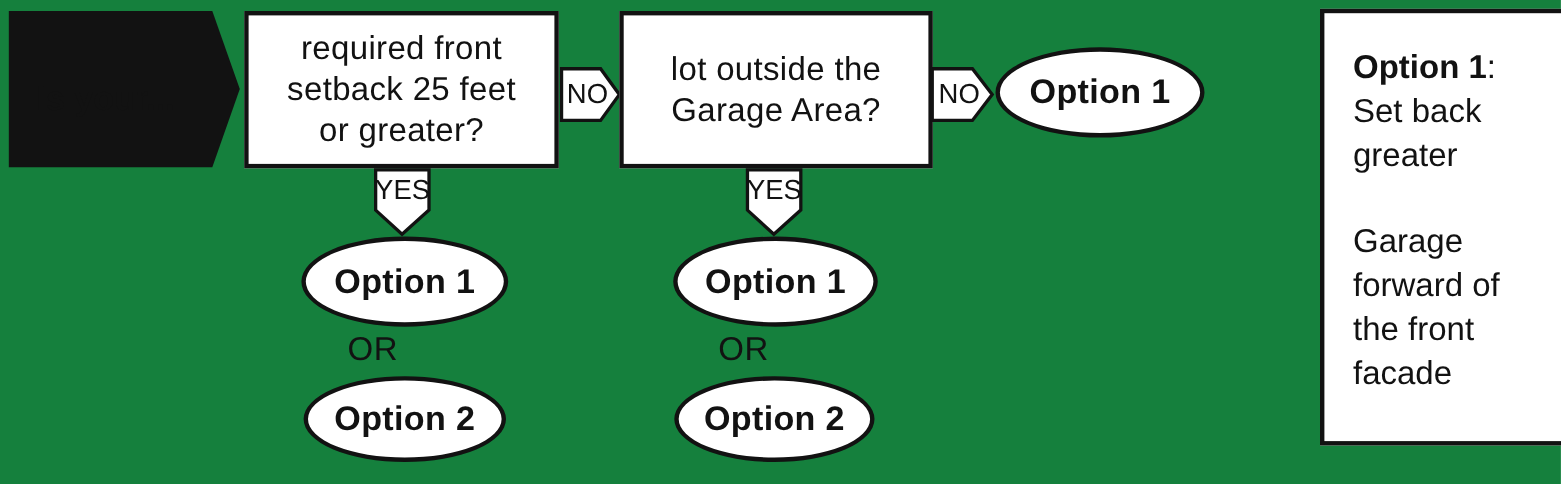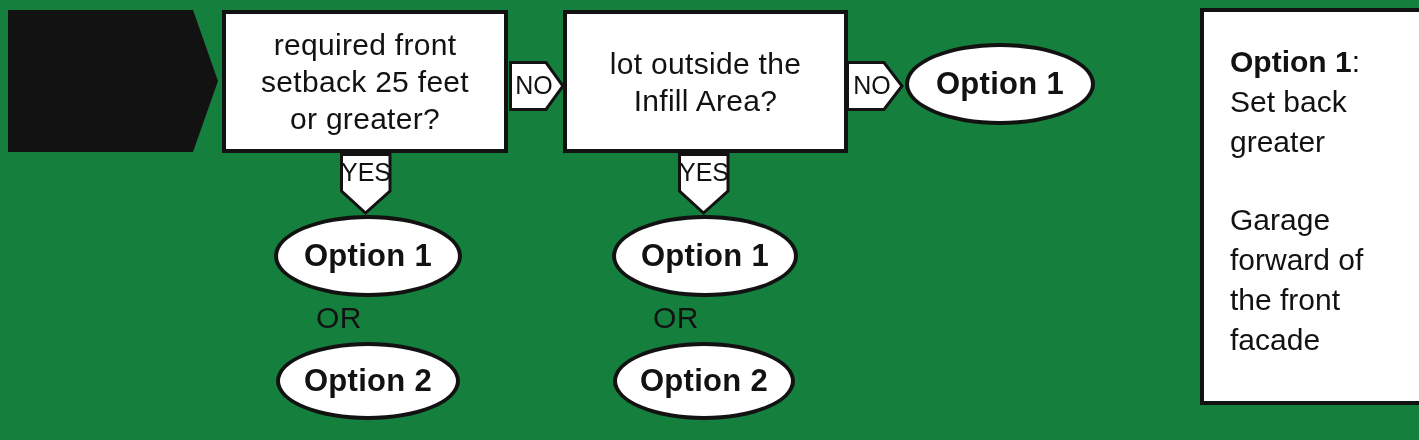--- a/index.html
+++ b/index.html
@@ -82,21 +82,21 @@
 or greater?</span>
   </div>
 
   <svg class="abs" style="left:509px; top:61px;" width="57" height="50">
     <polygon points="1.5,1.5 37,1.5 54,25 37,48.5 1.5,48.5" fill="#ffffff" stroke="#121212" stroke-width="3"></polygon>
     <text x="25" y="26" text-anchor="middle" dominant-baseline="middle" font-size="25">NO</text>
   </svg>
 
   <div class="abs qbox" style="left:563px; top:10px; width:285px; height:143px;">
     <span>lot outside the
-Infill Area?</span>
+Garage Area?</span>
   </div>
 
   <svg class="abs" style="left:846px; top:61px;" width="60" height="50">
     <polygon points="1.5,1.5 38,1.5 56,25 38,48.5 1.5,48.5" fill="#ffffff" stroke="#121212" stroke-width="3"></polygon>
     <text x="26" y="26" text-anchor="middle" dominant-baseline="middle" font-size="25">NO</text>
   </svg>
 
   <div class="abs ellipse" style="left:905px; top:43px; width:190px; height:82px;">
     <span>Option 1</span>
   </div>

